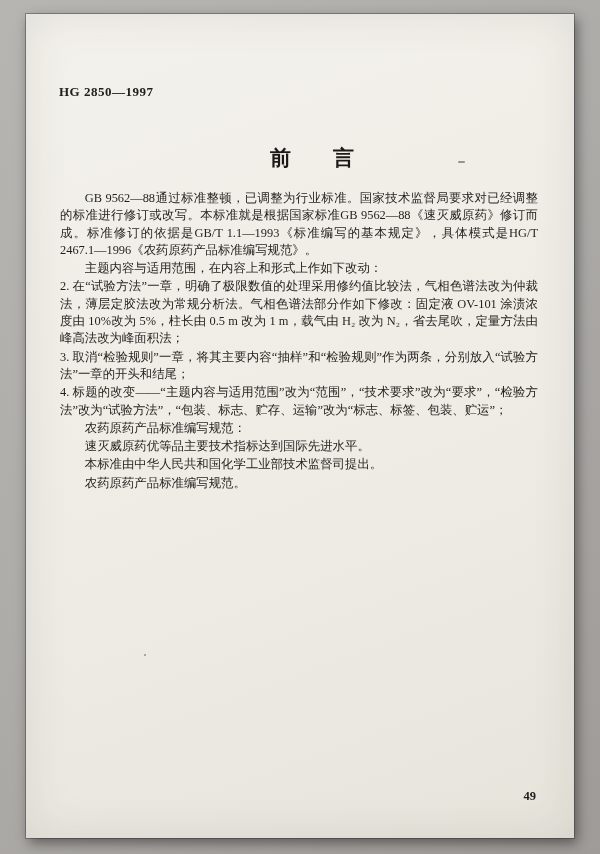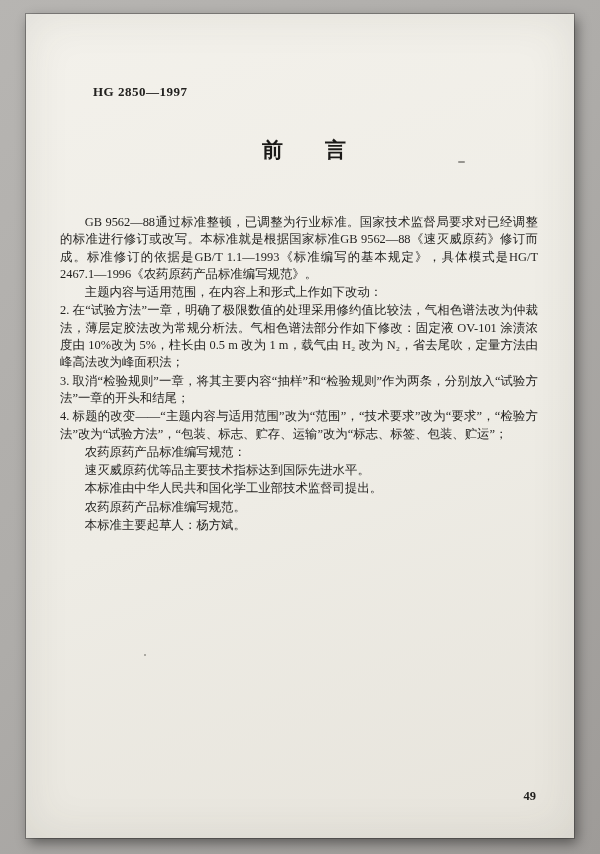--- a/index.html
+++ b/index.html
@@ -34,43 +34,41 @@
     box-shadow: inset 0 0 45px rgba(60,55,45,0.10);
   }
   .header-code {
     position: absolute;
     left: 33px;
     top: 70px;
     font-size: 13px;
     font-weight: 600;
     letter-spacing: 0.5px;
     color: #22211f;
-    margin-left: 34px;
   }
   .doc-title {
     position: absolute;
     left: 0;
     top: 118px;
     width: 100%;
-    margin: 4px;
+    margin: 12px;
     text-align: center;
     font-size: 21px;
     font-weight: bold;
     color: #1a1917;
   }
   .body-text {
     position: absolute;
     left: 34px;
     right: 36px;
     top: 176px;
     font-size: 12.4px;
     line-height: 17.3px;
     text-align: justify;
     color: #201f1d;
-    margin-top: 24px;
   }
   .body-text p {
     margin: 0 0 1px 0;
   }
   .body-text p.ind {
     text-indent: 2em;
   }
   .page-number {
     position: absolute;
     right: 38px;
@@ -102,21 +100,20 @@
     <div class="body-text">
       <p class="ind">GB 9562—88通过标准整顿，已调整为行业标准。国家技术监督局要求对已经调整的标准进行修订或改写。本标准就是根据国家标准GB 9562—88《速灭威原药》修订而成。标准修订的依据是GB/T 1.1—1993《标准编写的基本规定》，具体模式是HG/T 2467.1—1996《农药原药产品标准编写规范》。</p>
       <p class="ind">主题内容与适用范围，在内容上和形式上作如下改动：</p>
       <p>2. 在“试验方法”一章，明确了极限数值的处理采用修约值比较法，气相色谱法改为仲裁法，薄层定胶法改为常规分析法。气相色谱法部分作如下修改：固定液 OV-101 涂渍浓度由 10%改为 5%，柱长由 0.5 m 改为 1 m，载气由 H₂ 改为 N₂，省去尾吹，定量方法由峰高法改为峰面积法；</p>
       <p>3. 取消“检验规则”一章，将其主要内容“抽样”和“检验规则”作为两条，分别放入“试验方法”一章的开头和结尾；</p>
       <p>4. 标题的改变——“主题内容与适用范围”改为“范围”，“技术要求”改为“要求”，“检验方法”改为“试验方法”，“包装、标志、贮存、运输”改为“标志、标签、包装、贮运”；</p>
       <p class="ind">农药原药产品标准编写规范：</p>
       <p class="ind">速灭威原药优等品主要技术指标达到国际先进水平。</p>
       <p class="ind">本标准由中华人民共和国化学工业部技术监督司提出。</p>
       <p class="ind">农药原药产品标准编写规范。</p>
-      <p class="ind">本标准主要起草人：杨方斌。</p>
     </div>
 
     <div class="page-number">49</div>
 
     <div class="speck s1"></div>
     <div class="speck s2"></div>
     <div class="speck s3"></div>
   </div>
 </div>
 

